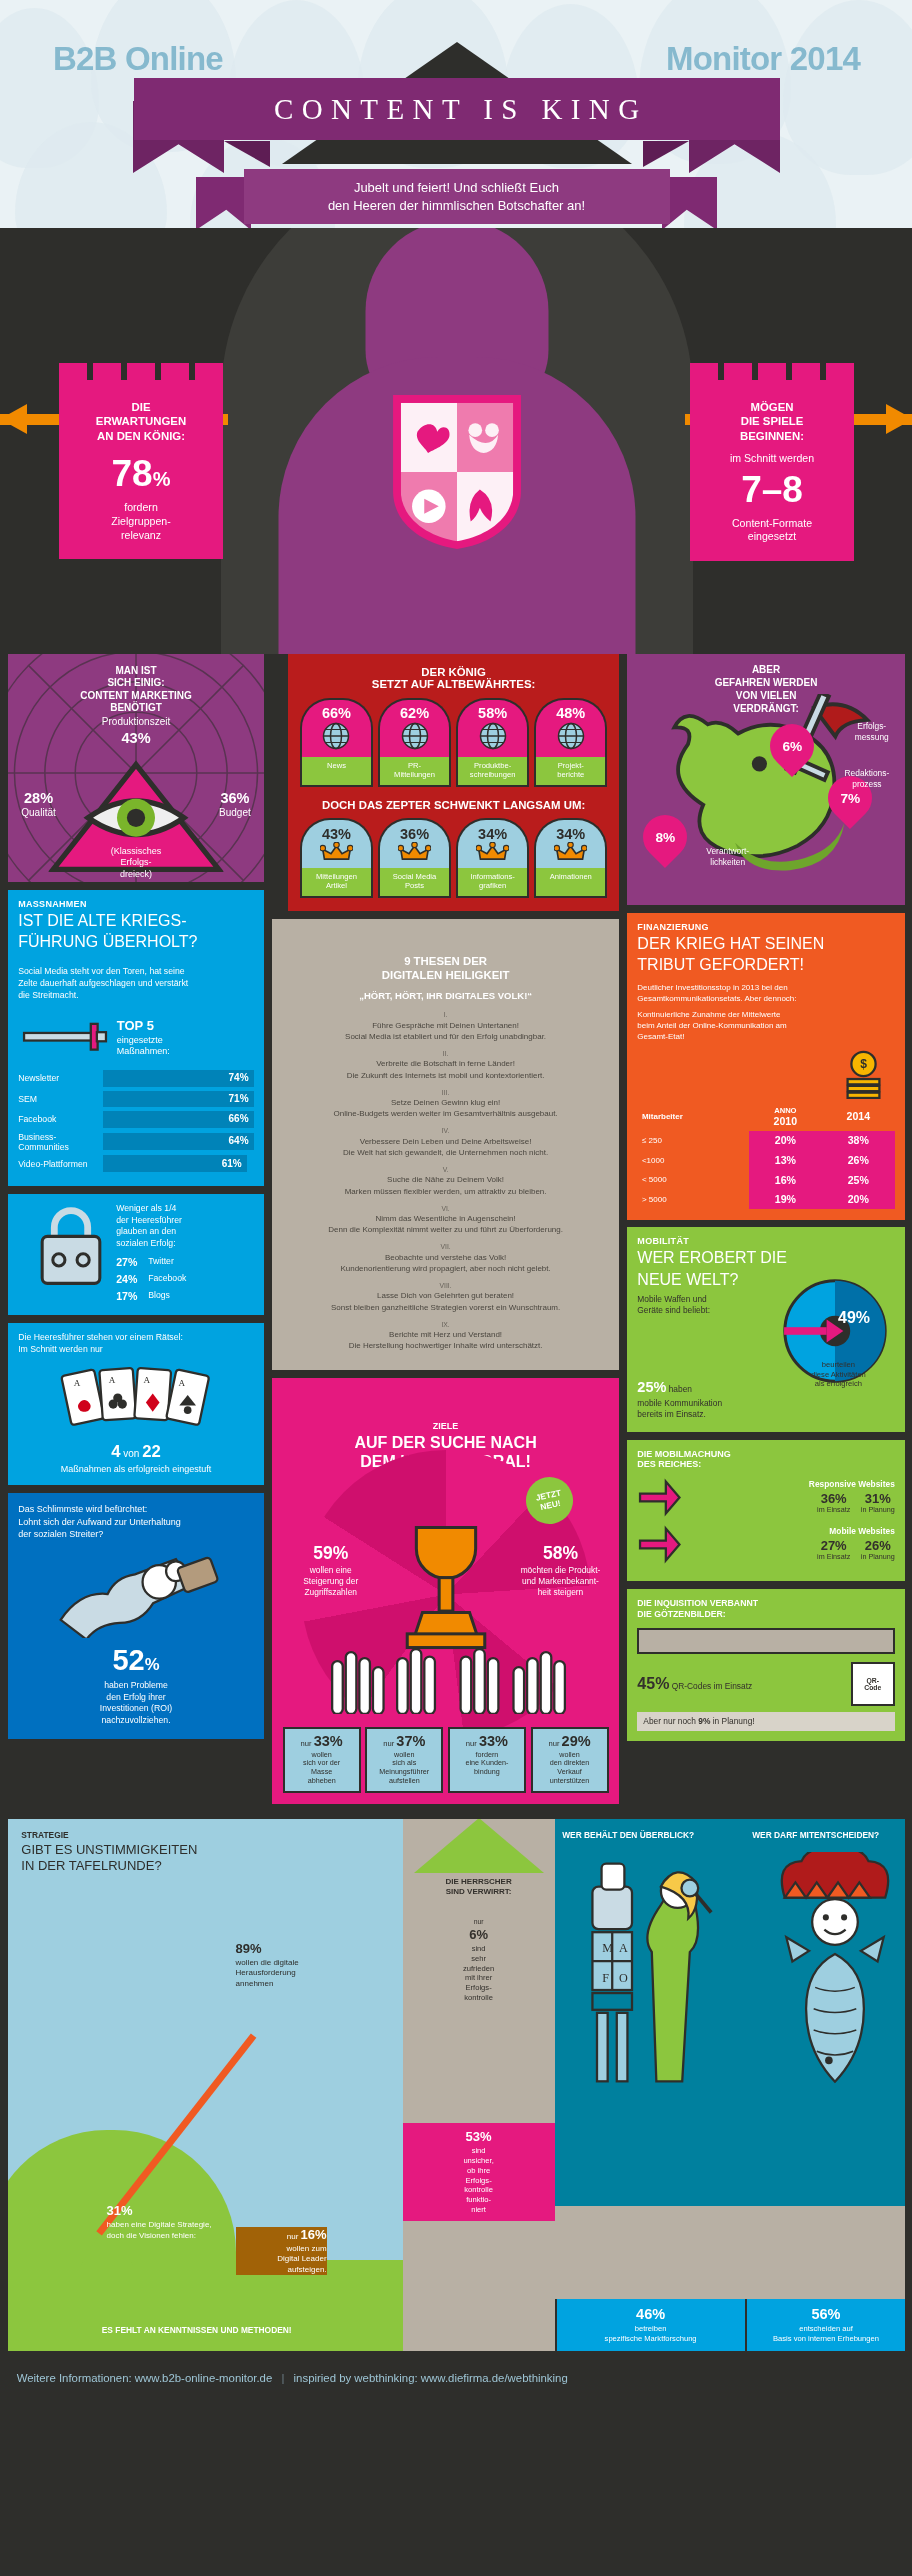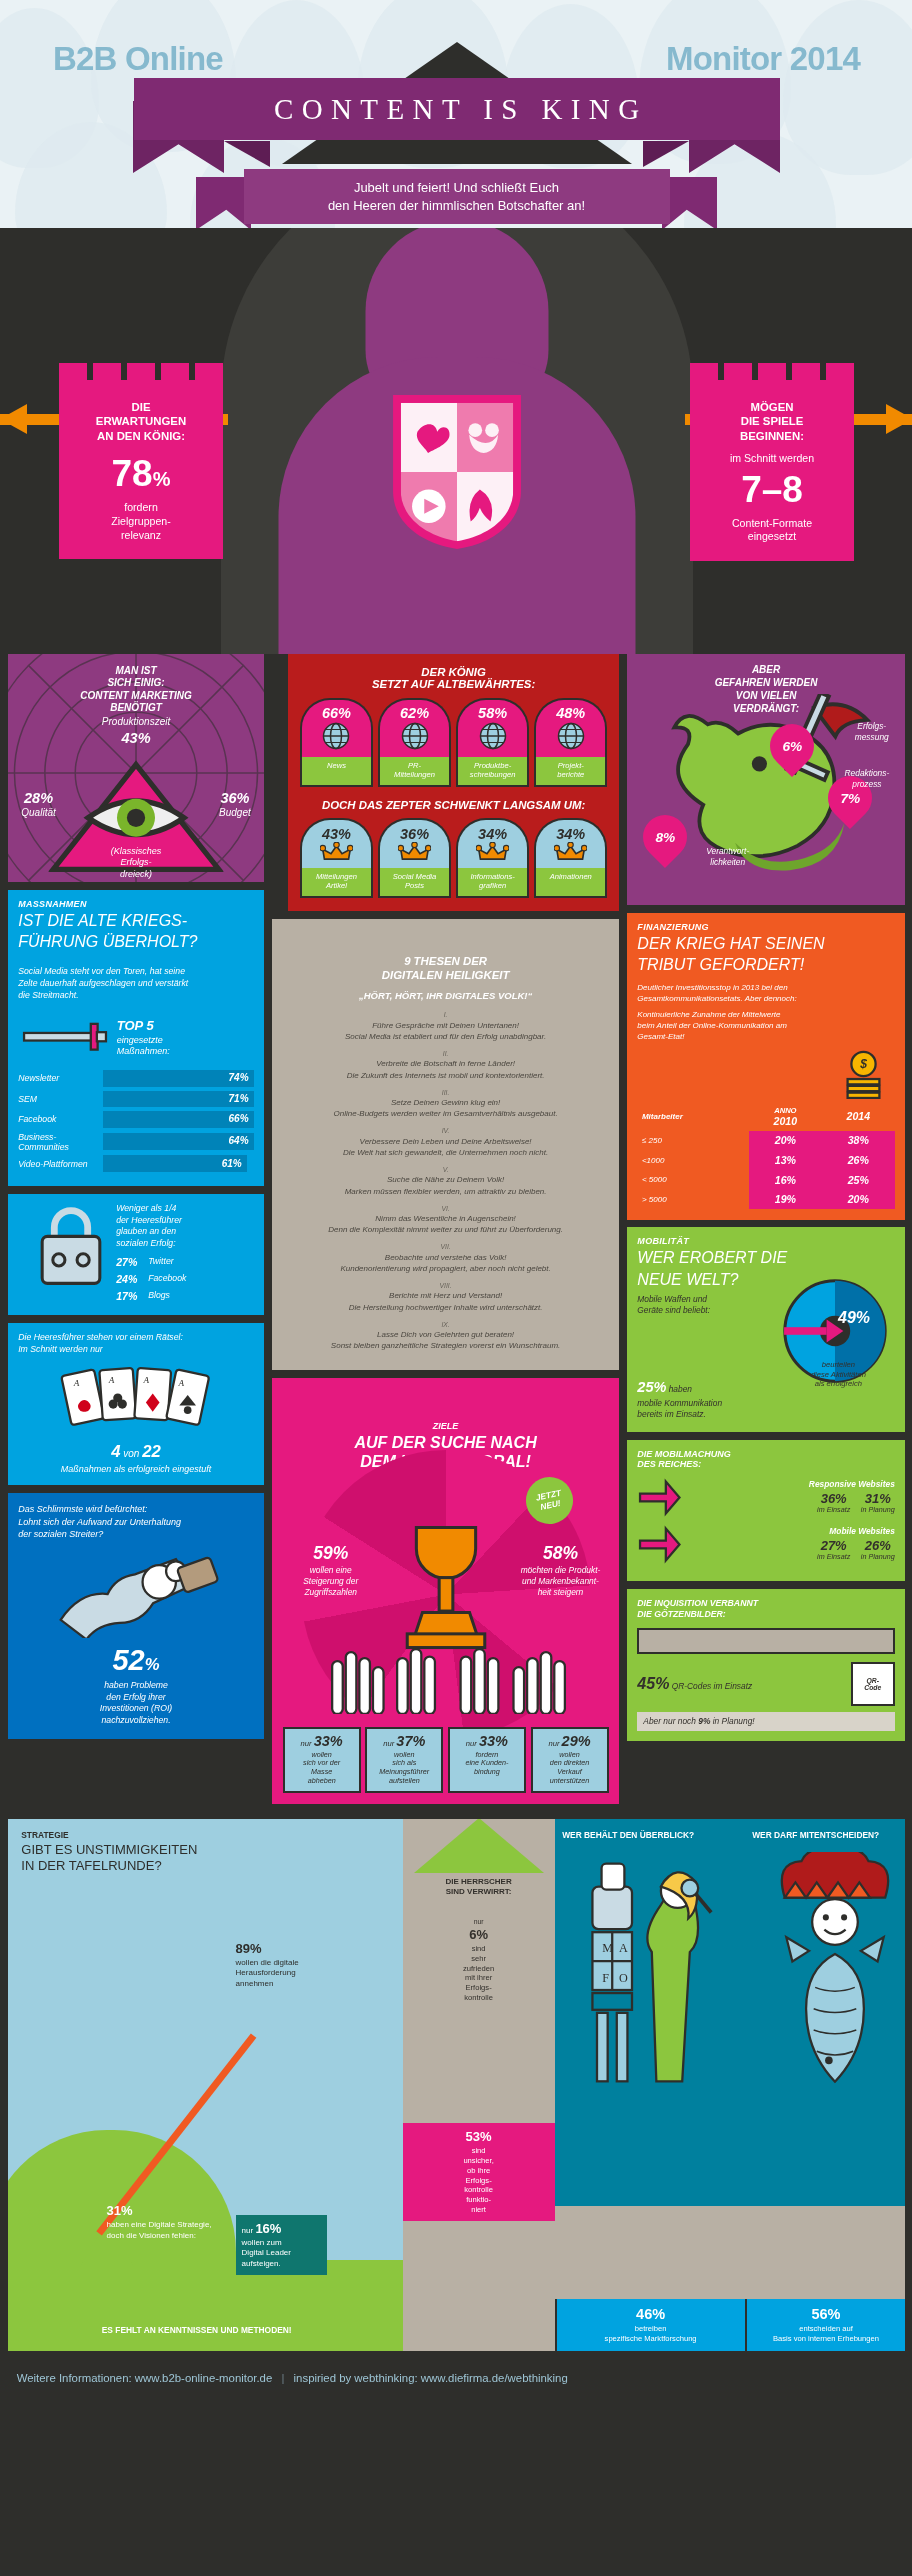--- a/index.html
+++ b/index.html
@@ -70,21 +70,21 @@
   .turret .cap { font-size:10.6px; line-height:1.3; }
   .trumpet { position:absolute; top:186px; height:10.6px; background:#f18a00; z-index:5; }
   .trumpet.l { left:0; width:228px; } .trumpet.r { right:0; width:228px; }
   .tbell { position:absolute; top:176px; width:0;height:0; z-index:5; }
   .tbell.l { left:0; border-top:15px solid transparent; border-bottom:15px solid transparent;
              border-right:27px solid #f18a00; }
   .tbell.r { right:0; border-top:15px solid transparent; border-bottom:15px solid transparent;
              border-left:27px solid #f18a00; }
 
   
-  .row3 { display:flex; gap:7.6px; padding:0 7.6px 7.6px; align-items:flex-start;font-style:italic; }
+  .row3 { display:flex; gap:7.6px; padding:0 7.6px 7.6px; align-items:flex-start; }
   .col-l { width:259px; } .col-m { width:350px; } .col-r { width:281px; }
 
   .panel { margin-bottom:7.6px; }
   .p-purple { background:#b91c1c;margin-left:16px; } .p-blue { background:#00a3e0; }
   .p-blue2 { background:#0070c0; }
   .p-orange{ background:#f05a22; }
 
   .eye-panel { position:relative; height:228px; background:#8e3a80; overflow:hidden;
                text-align:center; padding-top:10.6px; }
   .eye-panel .hd { font-size:10px; font-weight:bold; line-height:1.25; position:relative; z-index:3; }
@@ -653,22 +653,22 @@
         </h3>
         <div class="quote">„HÖRT, HÖRT, IHR DIGITALES VOLK!“</div>
         <ol id="thesesList">
             <li><span>Führe Gespräche mit Deinen Untertanen!</span><br><span>Social Media ist etabliert und für den Erfolg unabdingbar.</span></li>
             <li><span>Verbreite die Botschaft in ferne Länder!</span><br><span>Die Zukunft des Internets ist mobil und kontextorientiert.</span></li>
             <li><span>Setze Deinen Gewinn klug ein!</span><br><span>Online-Budgets werden weiter im Gesamtverhältnis ausgebaut.</span></li>
             <li><span>Verbessere Dein Leben und Deine Arbeitsweise!</span><br><span>Die Welt hat sich gewandelt, die Unternehmen noch nicht.</span></li>
             <li><span>Suche die Nähe zu Deinem Volk!</span><br><span>Marken müssen flexibler werden, um attraktiv zu bleiben.</span></li>
             <li><span>Nimm das Wesentliche in Augenschein!</span><br><span>Denn die Komplexität nimmt weiter zu und führt zu Überforderung.</span></li>
             <li><span>Beobachte und verstehe das Volk!</span><br><span>Kundenorientierung wird propagiert, aber noch nicht gelebt.</span></li>
+            <li><span>Lasse Dich von Gelehrten gut beraten!</span><br><span>Sonst bleiben ganzheitliche Strategien vorerst ein Wunschtraum.</span></li>
             <li><span>Berichte mit Herz und Verstand!</span><br><span>Die Herstellung hochwertiger Inhalte wird unterschätzt.</span></li>
-            <li><span>Lasse Dich von Gelehrten gut beraten!</span><br><span>Sonst bleiben ganzheitliche Strategien vorerst ein Wunschtraum.</span></li>
           </ol>
       </div>
 
       <div class="panel goal">
         <div class="wheel"></div>
         <h3>ZIELE</h3>
         <h2>
           <span>AUF DER SUCHE NACH</span><br><span>DEM HEILIGEN GRAL!</span>
         </h2>
         <div class="newbadge">
@@ -942,21 +942,21 @@
       <div class="pivot"></div>
       <div class="seesaw"></div>
       <div class="sc-note" style="left:228px;top:122px;width:106px">
         <b>89%</b>
         <div>wollen die digitale</div><div>Herausforderung</div><div>annehmen</div>
       </div>
       <div class="sc-note" style="left:99px;bottom:110px;width:160px;color:#fff">
         <b>31%</b>
         <div>haben eine Digitale Strategie,</div><div>doch die Visionen fehlen:</div>
       </div>
-      <div class="sc-note" style="left:228px;bottom:76px;width:91px;background:#0f766e;color:#fff;padding:6px;text-align:left">
+      <div class="sc-note" style="left:228px;bottom:76px;width:91px;background:#a16207;color:#fff;text-align:right">
         <span>nur</span> <b>16%</b>
         <div>wollen zum</div><div>Digital Leader</div><div>aufsteigen.</div>
       </div>
       <div class="sc-banner">ES FEHLT AN KENNTNISSEN UND METHODEN!</div>
     </div>
 
     <div class="tower">
       <div class="roof"></div>
       <div class="tw-head">
         <span>DIE HERRSCHER</span><br><span>SIND VERWIRRT:</span>

